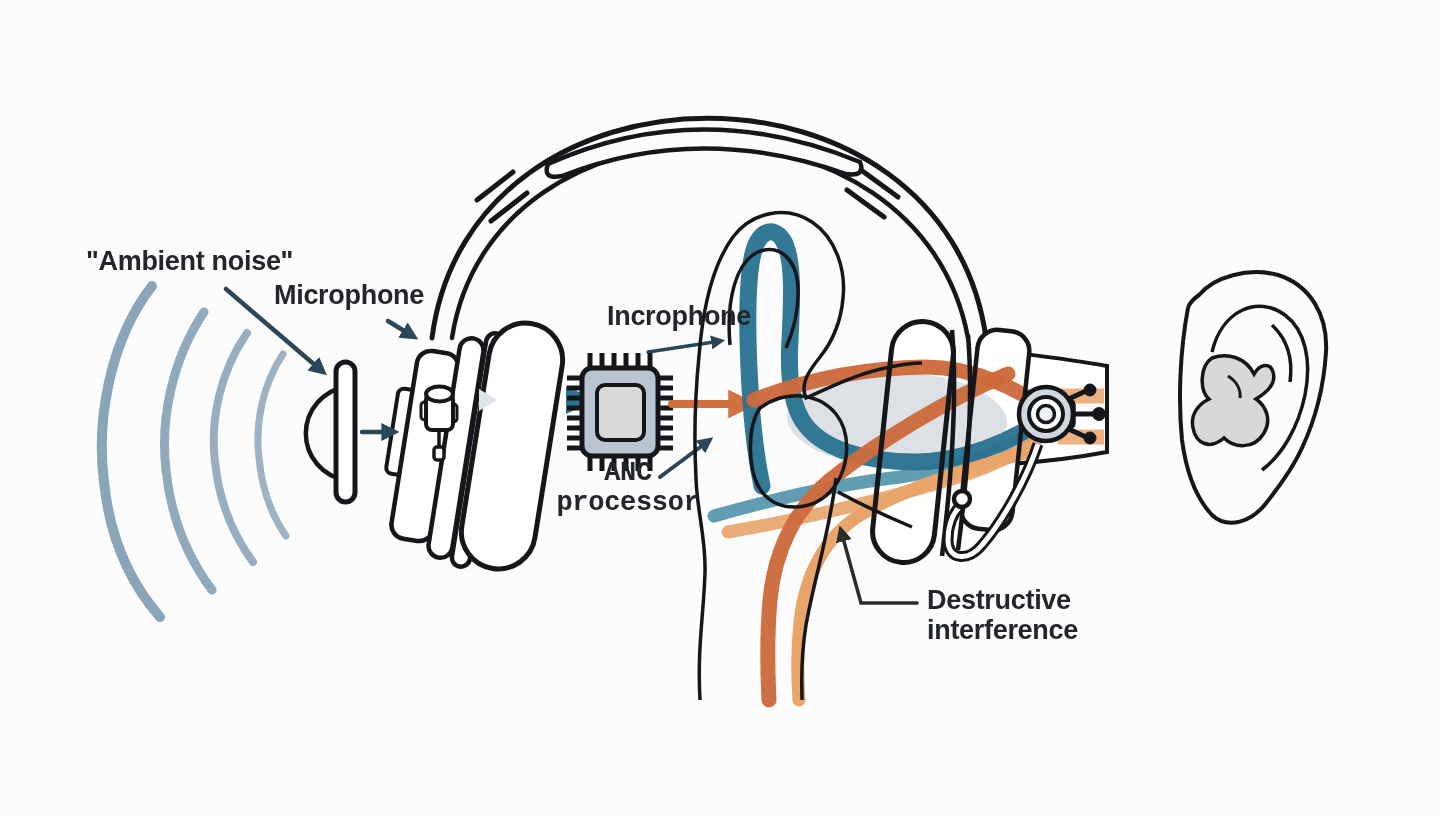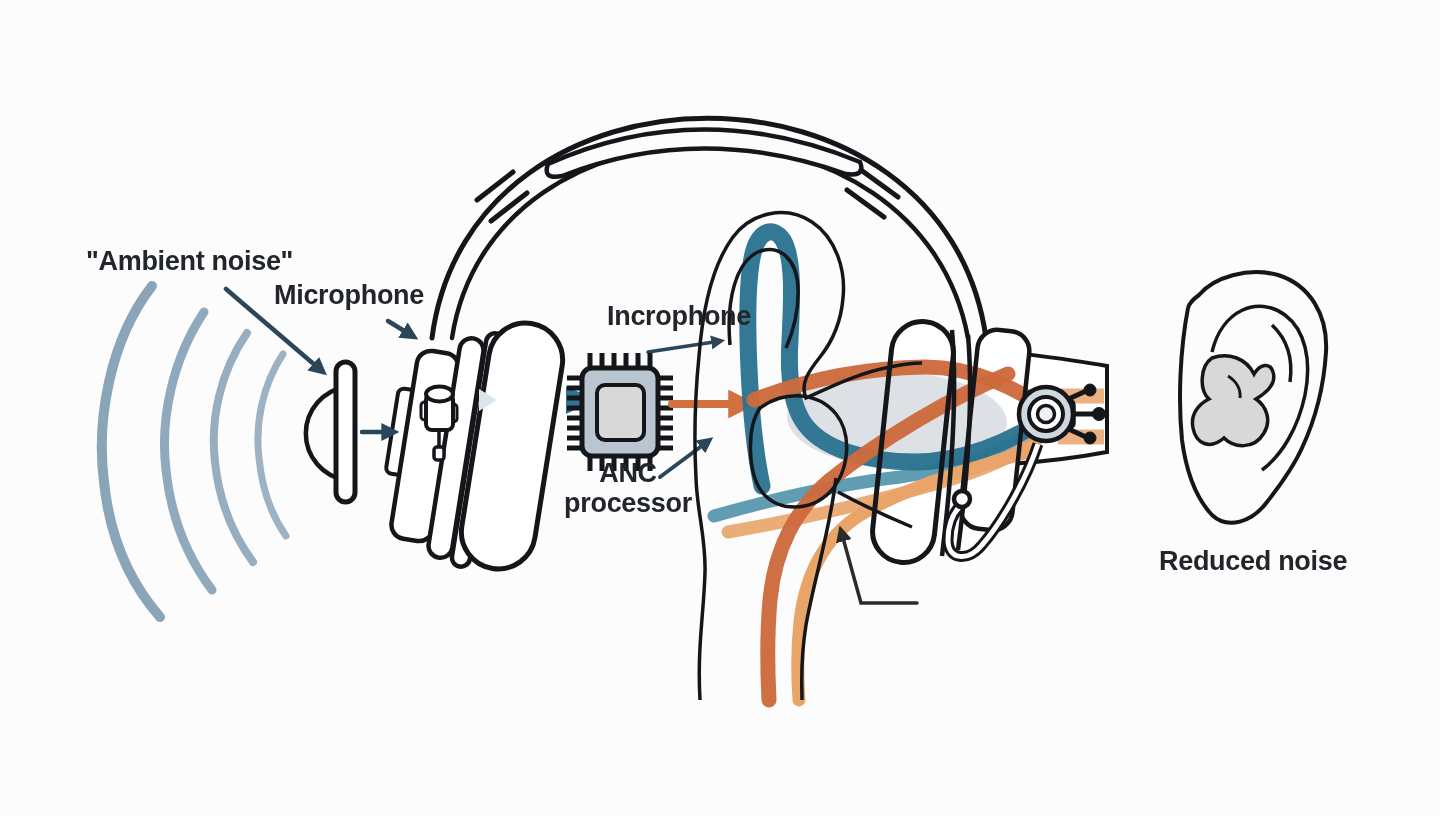--- a/index.html
+++ b/index.html
@@ -10,21 +10,21 @@
   }
   .stage svg{position:absolute;left:0;top:0;}
   .label{
     position:absolute;color:#22262b;font-weight:700;
     font-size:27px;line-height:1.12;letter-spacing:-.3px;
     white-space:pre-line;
   }
   .lbl-ambient{left:86px;top:246px;}
   .lbl-mic{left:274px;top:280px;}
   .lbl-incro{left:560px;top:301px;margin-left:47px;}
-  .lbl-anc{left:548px;top:458px;width:160px;text-align:center;}
+  .lbl-anc{left:548px;top:458px;width:160px;text-align:center;font-family:Liberation Mono, monospace;}
   .lbl-destructive{left:927px;top:585px;}
   .lbl-reduced{left:1159px;top:546px;}
 </style>
 </head>
 <body>
 
 <div class="stage">
 
 <svg width="1440" height="816" viewBox="0 0 1440 816">
   <defs>
@@ -201,14 +201,15 @@
     <path d="M1212,358 C1228,352 1246,358 1254,374 C1260,364 1270,362 1273,372 C1277,384 1266,393 1256,399 C1266,406 1272,420 1264,433 C1254,450 1234,448 1224,438 C1210,450 1196,444 1193,428 C1190,414 1199,404 1209,399 C1199,390 1200,366 1212,358 Z" fill="#d8d8d8" stroke="#15161a" stroke-width="3.5"></path>
     <path d="M1228,376 C1236,381 1241,389 1240,398" fill="none" stroke="#15161a" stroke-width="3"></path>
   </g>
 </svg>
 
   <div class="label lbl-ambient">"Ambient noise"</div>
   <div class="label lbl-mic">Microphone</div>
   <div class="label lbl-incro">Incrophone</div>
   <div class="label lbl-anc">ANC
 processor</div>
-  <div class="label lbl-reduced">Reduced noise</div>
+  <div class="label lbl-destructive">Destructive
+interference</div>
 </div>
 
 </body></html>

